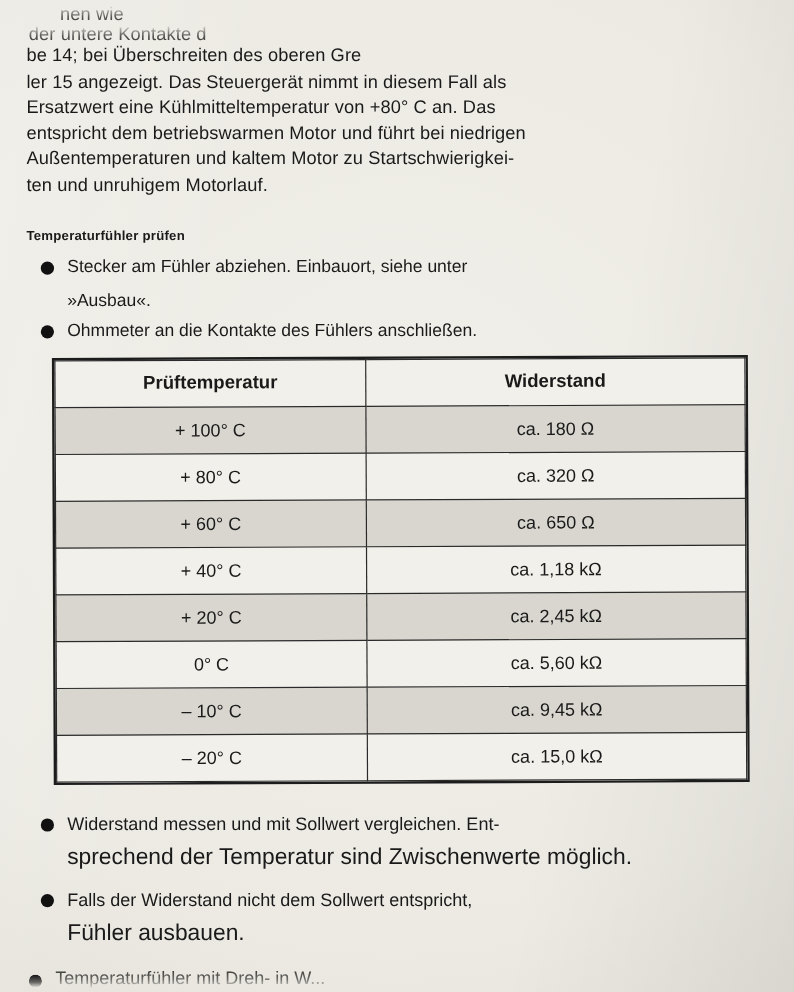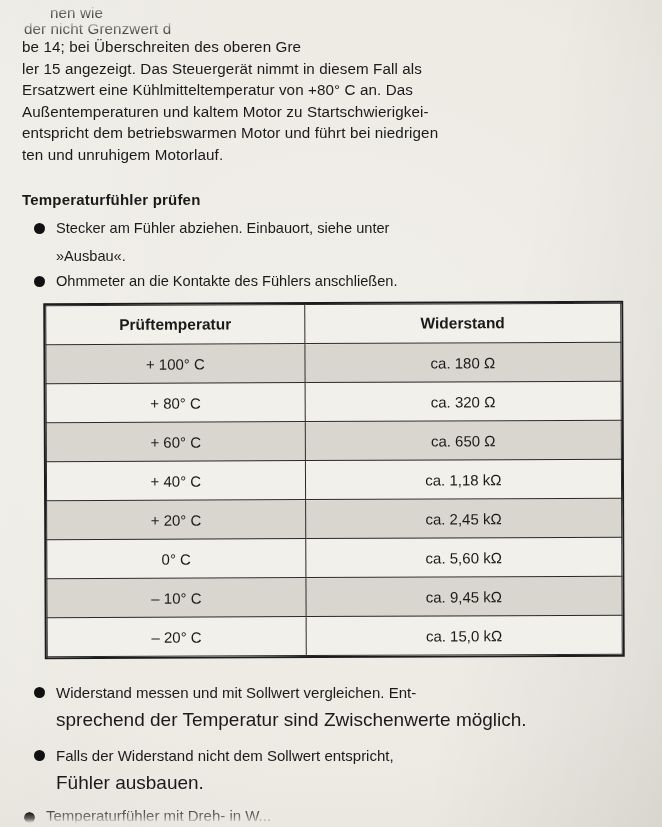--- a/index.html
+++ b/index.html
@@ -54,21 +54,21 @@
     line-height: 18px;
     color: #3a3a38;
     -webkit-mask-image: linear-gradient(to bottom, rgba(0,0,0,0) 0%, rgba(0,0,0,0.85) 65%, #000 100%);
     mask-image: linear-gradient(to bottom, rgba(0,0,0,0) 0%, rgba(0,0,0,0.85) 65%, #000 100%);
   }
   .top-block .line.l1 { transform: translateX(28px); }
   .top-block .line.l2 { transform: translateX(2px); }
 
   .heading {
     font-weight: bold;
-    font-size: 15px;
+    font-size: 11px;
     margin-top: 26px;
     margin-bottom: 10px;
     letter-spacing: 0.2px;
   }
 
   .bullet-row {
     display: flex;
     align-items: flex-start;
     margin-bottom: 6px;
   }
@@ -182,26 +182,26 @@
 </style>
 </head>
 <body>
 
 <div class="page">
 
   <div class="content">
 
     <div class="top-block">
       <div class="line clipped l1">nen wie</div>
-      <div class="line clipped l2">der nicht Grenzwert d</div>
+      <div class="line clipped l2">der untere Kontakte d</div>
       <div class="line">be 14; bei Überschreiten des oberen Gre</div>
       <div class="line">ler 15 angezeigt. Das Steuergerät nimmt in diesem Fall als</div>
       <div class="line">Ersatzwert eine Kühlmitteltemperatur von +80° C an. Das</div>
+      <div class="line">entspricht dem betriebswarmen Motor und führt bei niedrigen</div>
       <div class="line">Außentemperaturen und kaltem Motor zu Startschwierigkei-</div>
-      <div class="line">entspricht dem betriebswarmen Motor und führt bei niedrigen</div>
       <div class="line">ten und unruhigem Motorlauf.</div>
     </div>
 
     <div class="heading">Temperaturfühler prüfen</div>
 
     <div class="bullet-row">
       <span class="bullet-dot"></span>
       <span class="bullet-text">Stecker am Fühler abziehen. Einbauort, siehe unter</span>
     </div>
     <div class="sub-line">»Ausbau«.</div>

